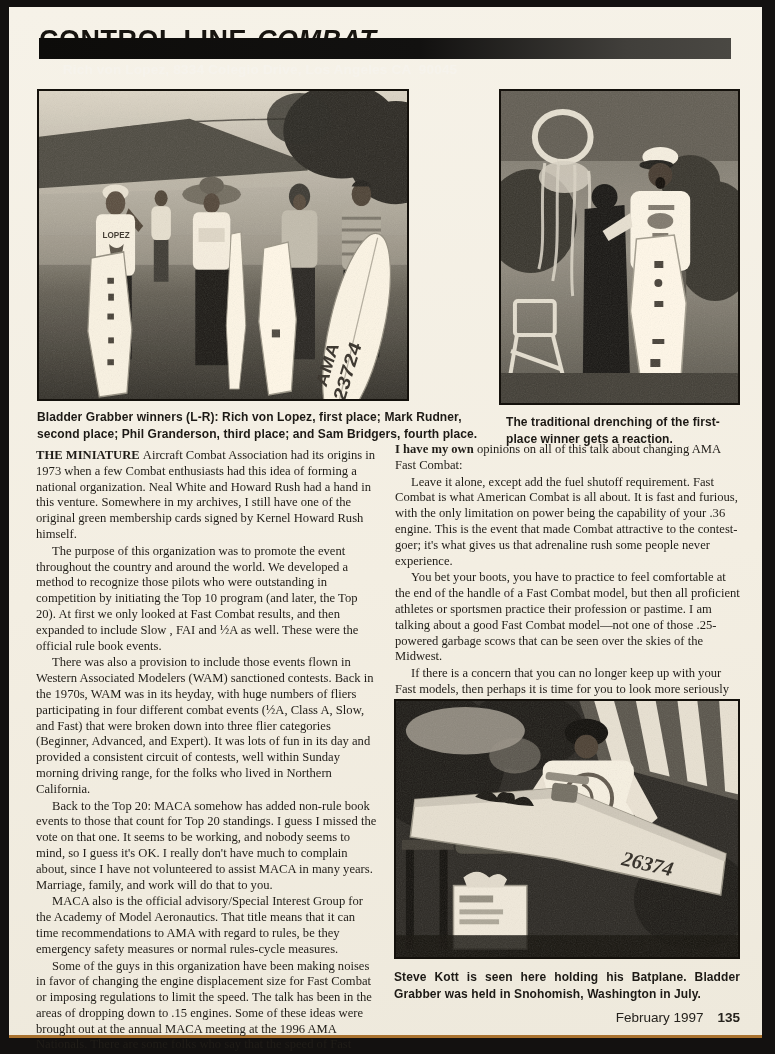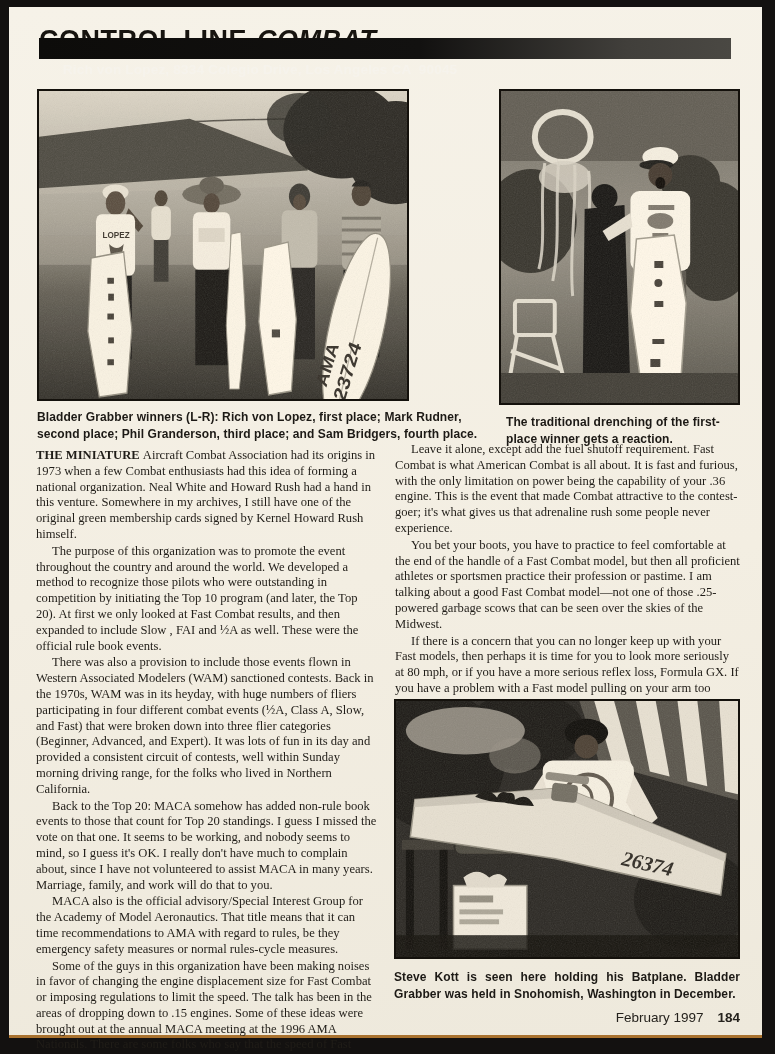--- a/index.html
+++ b/index.html
@@ -251,20 +251,21 @@
     <p class="first"><b>THE MINIATURE </b><span>Aircraft Combat Association had its origins in 1973 when a few Combat enthusiasts had this idea of forming a national organization. Neal White and Howard Rush had a hand in this venture. Somewhere in my archives, I still have one of the original green membership cards signed by Kernel Howard Rush himself.</span></p>
     <p>The purpose of this organization was to promote the event throughout the country and around the world. We developed a method to recognize those pilots who were outstanding in competition by initiating the Top 10 program (and later, the Top 20). At first we only looked at Fast Combat results, and then expanded to include Slow , FAI and ½A as well. These were the official rule book events.</p>
     <p>There was also a provision to include those events flown in Western Associated Modelers (WAM) sanctioned contests. Back in the 1970s, WAM was in its heyday, with huge numbers of fliers participating in four different combat events (½A, Class A, Slow, and Fast) that were broken down into three flier categories (Beginner, Advanced, and Expert). It was lots of fun in its day and provided a consistent circuit of contests, well within Sunday morning driving range, for the folks who lived in Northern California.</p>
     <p>Back to the Top 20: MACA somehow has added non-rule book events to those that count for Top 20 standings. I guess I missed the vote on that one. It seems to be working, and nobody seems to mind, so I guess it's OK. I really don't have much to complain about, since I have not volunteered to assist MACA in many years. Marriage, family, and work will do that to you.</p>
     <p>MACA also is the official advisory/Special Interest Group for the Academy of Model Aeronautics. That title means that it can time recommendations to AMA with regard to rules, be they emergency safety measures or normal rules-cycle measures.</p>
     <p>Some of the guys in this organization have been making noises in favor of changing the engine displacement size for Fast Combat or imposing regulations to limit the speed. The talk has been in the areas of dropping down to .15 engines. Some of these ideas were brought out at the annual MACA meeting at the 1996 AMA Nationals. There are some folks who say that the speed of Fast Combat is beyond the limit of all but the best pilots. There is also the argument that using .15s will allow everyone to fly two events with the same equipment.</p>
 
   </div>
 
   <div class="col" id="col-right">
+    <p class="first"><b>I have my own </b><span>opinions on all of this talk about changing AMA Fast Combat:</span></p>
     <p>Leave it alone, except add the fuel shutoff requirement. Fast Combat is what American Combat is all about. It is fast and furious, with the only limitation on power being the capability of your .36 engine. This is the event that made Combat attractive to the contest-goer; it's what gives us that adrenaline rush some people never experience.</p>
     <p>You bet your boots, you have to practice to feel comfortable at the end of the handle of a Fast Combat model, but then all proficient athletes or sportsmen practice their profession or pastime. I am talking about a good Fast Combat model—not one of those .25-powered garbage scows that can be seen over the skies of the Midwest.</p>
     <p>If there is a concern that you can no longer keep up with your Fast models, then perhaps it is time for you to look more seriously at 80 mph, or if you have a more serious reflex loss, Formula GX. If you have a problem with a Fast model pulling on your arm too much, then perhaps</p>
   </div>
 
   <div class="photo" id="photo-batplane">
     <svg viewBox="0 0 345 258" preserveAspectRatio="none">
       <rect x="0" y="0" width="345" height="258" fill="#2b2925"></rect>
       <g fill="#1e1c19">
         <ellipse cx="40" cy="60" rx="70" ry="70"></ellipse>
@@ -316,19 +317,19 @@
         <rect x="0" y="0" width="74" height="64" fill="#e2e0d9" stroke="#96938a" stroke-width="1.5"></rect>
         <rect x="6" y="10" width="34" height="7" fill="#8c897f"></rect>
         <rect x="6" y="24" width="44" height="5" fill="#a3a097"></rect>
         <rect x="6" y="34" width="40" height="5" fill="#a3a097"></rect>
         <path d="M10,-8 q14,-12 26,0 q10,-8 18,2 l-4,8 h-36 Z" fill="#d5d2cb"></path>
       </g>
       <rect x="0" y="236" width="345" height="22" fill="#16140f" opacity="0.85"></rect>
       <rect x="0" y="0" width="345" height="258" filter="url(#grain)" opacity="0.14"></rect>
     </svg>
   </div>
-  <div class="caption" id="cap-batplane">Steve Kott is seen here holding his Batplane. Bladder Grabber was held in Snohomish, Washington in December.</div>
+  <div class="caption" id="cap-batplane">Steve Kott is seen here holding his Batplane. Bladder Grabber was held in Snohomish, Washington in July.</div>
 
   <div class="footer">
-    <span class="issue">February 1997</span><span class="pageno">184</span>
+    <span class="issue">February 1997</span><span class="pageno">135</span>
   </div>
 
 </div>
 
 </body></html>

